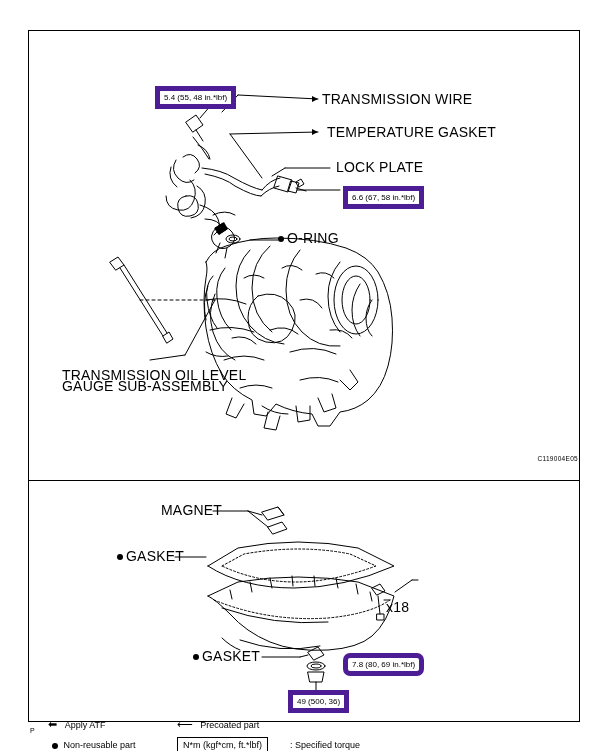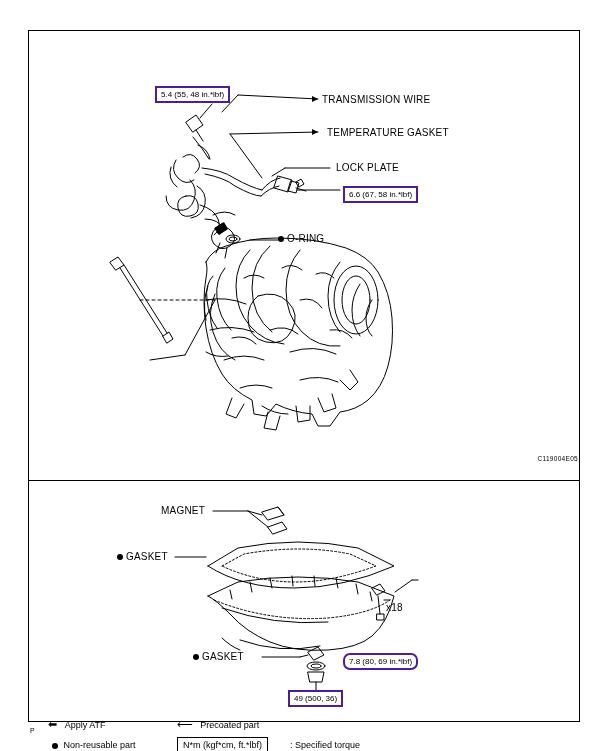--- a/index.html
+++ b/index.html
@@ -1,21 +1,21 @@
 <!DOCTYPE html>
 <html><head>
 <meta charset="utf-8">
 <style>
   html,body{margin:0;padding:0;background:#ffffff;}
   body{width:608px;height:751px;font-family:"Liberation Sans",sans-serif;color:#000;}
   #sheet{position:relative;width:608px;height:751px;overflow:hidden;}
   .frame{position:absolute;left:28px;top:30px;width:552px;height:692px;border:1px solid #000;box-sizing:border-box;}
   .divider{position:absolute;left:28px;top:480px;width:552px;height:1px;background:#000;}
-  .lbl{position:absolute;font-size:10px;letter-spacing:0.2px;line-height:11px;white-space:pre;}
-  .torque{position:absolute;font-size:8px;border:2px solid #4c1d95;background:#fff;padding:2px 4px;white-space:nowrap;line-height:9px;}
+  .lbl{position:absolute;font-size:14px;letter-spacing:0.2px;line-height:11px;white-space:pre;}
+  .torque{position:absolute;font-size:8px;border:5px solid #4c1d95;background:#fff;padding:2px 4px;white-space:nowrap;line-height:9px;}
   .dot{width:6px;height:6px;border-radius:50%;background:#000;display:inline-block;vertical-align:middle;margin-right:3px;}
   .legrow{position:absolute;white-space:nowrap;font-size:9px;}
   .specbox{position:absolute;border:1px solid #000;padding:2px 5px;font-size:9px;background:#fff;white-space:nowrap;}
   .pcode{position:absolute;left:30px;top:727px;font-size:7px;}
   .imgcode{position:absolute;right:30px;top:455px;font-size:6.5px;letter-spacing:0.3px;}
   svg{position:absolute;left:0;top:0;}
   .arrowglyph{font-size:11px;line-height:9px;}
 </style>
 </head>
 <body>
@@ -155,20 +155,22 @@
   <div class="torque" style="left:155px; top:86px;">5.4 (55, 48 in.*lbf)</div>
 
   <div class="lbl" style="left:322px; top:94px;">TRANSMISSION WIRE</div>
   <div class="lbl" style="left:327px; top:127px;">TEMPERATURE GASKET</div>
   <div class="lbl" style="left:336px; top:162px;">LOCK PLATE</div>
 
   <div class="torque" style="left:343px; top:186px;">6.6 (67, 58 in.*lbf)</div>
 
   <div class="lbl" style="left:278px; top:233px;"><span class="dot"></span><span>O-RING</span></div>
 
+  <div class="lbl" style="left:62px; top:370px;">TRANSMISSION OIL LEVEL
+GAUGE SUB-ASSEMBLY</div>
 
   <div class="imgcode">C119004E05</div>
 
   <div class="lbl" style="left:161px; top:505px;">MAGNET</div>
 
   <div class="lbl" style="left:117px; top:551px;"><span class="dot"></span><span>GASKET</span></div>
 
 
   <div class="lbl" style="left:386px; top:602px;">x18</div>
 

